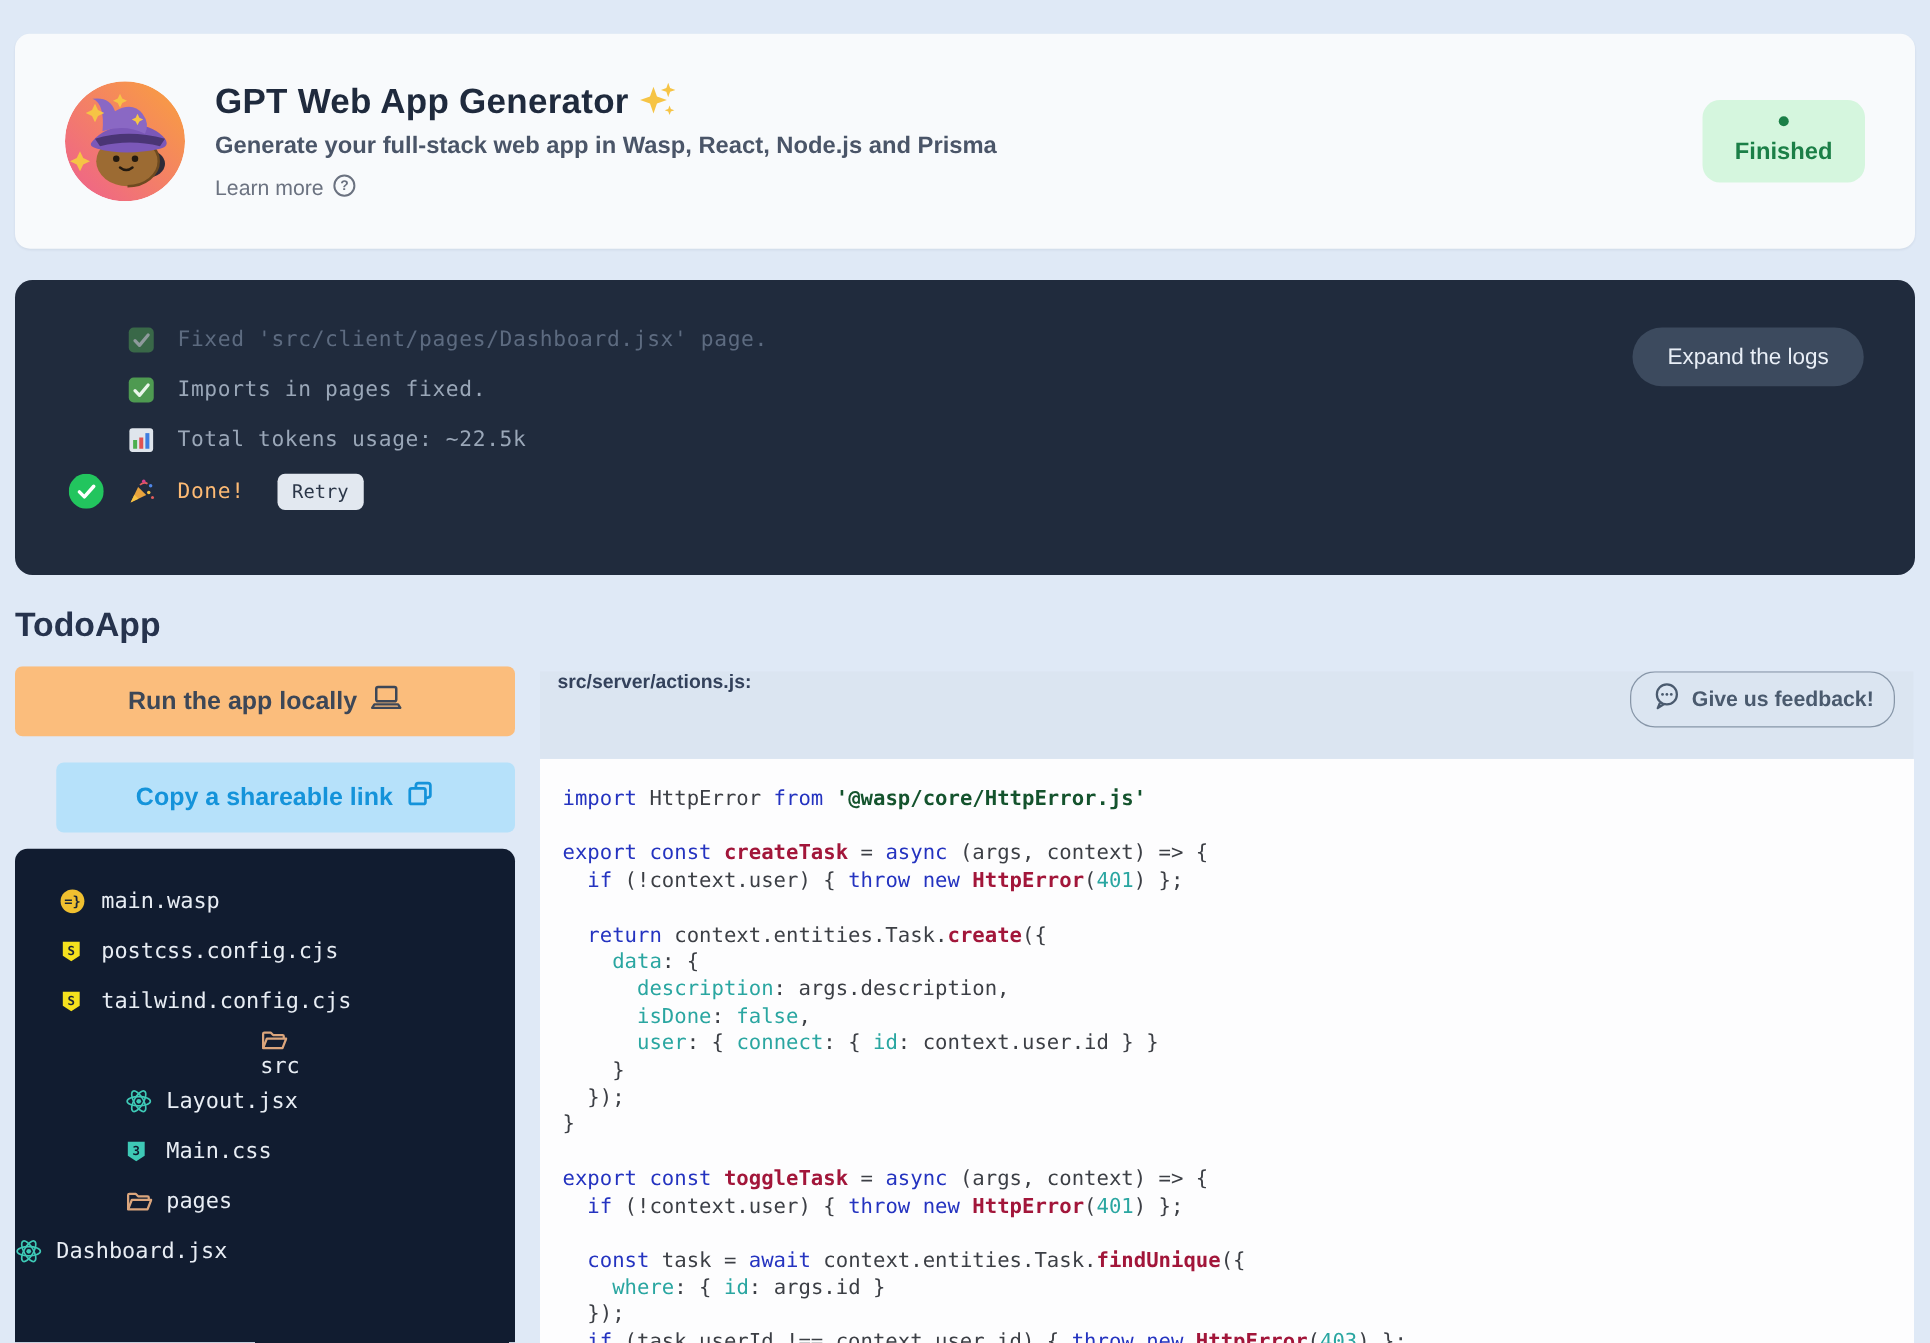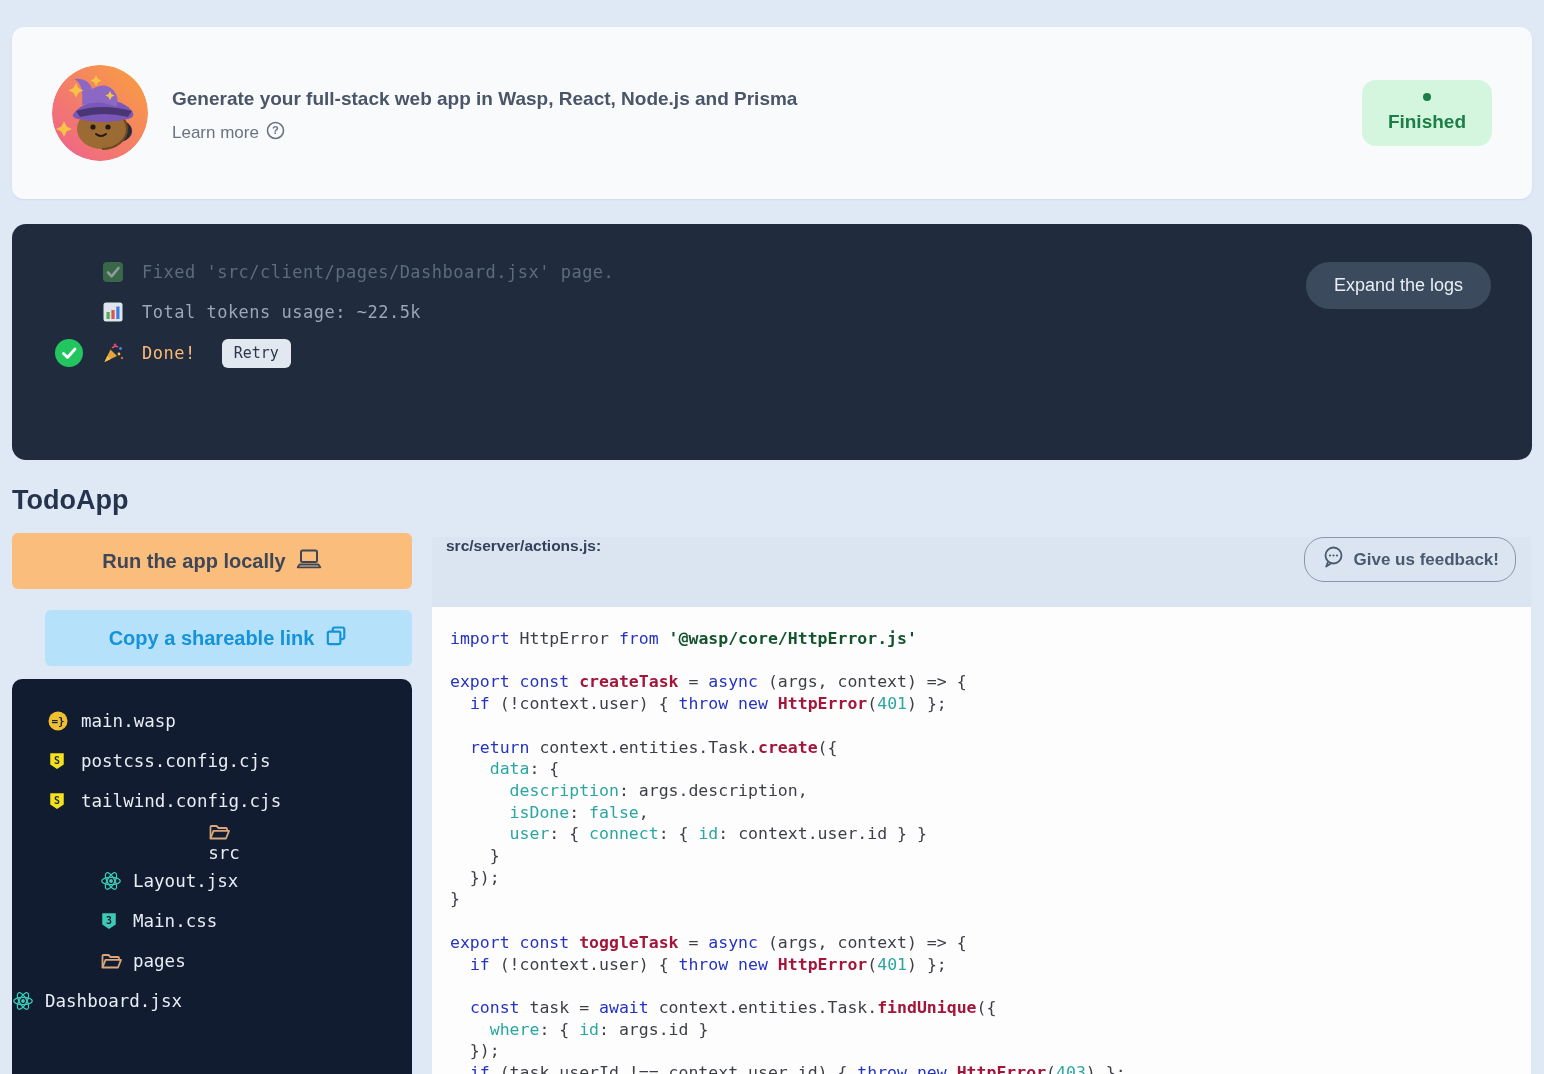--- a/index.html
+++ b/index.html
@@ -102,20 +102,30 @@
       <path d="M22 48 q10 -12 32 -14 q18 2 26 12 q4 6 -4 8 q-28 6 -50 0 q-8 -2 -4 -6 Z" fill="#7b58b8"></path>
       <path d="M30 40 q2 -22 -8 -26 q14 -2 18 10 q14 -8 22 2 q6 8 2 16 q-16 -8 -34 -2 Z" fill="#8a68c4"></path>
       <path d="M24 46 q26 -8 56 0 l-4 6 q-24 -6 -48 0 Z" fill="#4a3575"></path>
       <path d="M24 18 l2.4 5 l5 2.4 l-5 2.4 l-2.4 5 l-2.4 -5 l-5 -2.4 l5 -2.4 Z" fill="#f6c445"></path>
       <path d="M44 10 l1.8 3.8 l3.8 1.8 l-3.8 1.8 l-1.8 3.8 l-1.8 -3.8 l-3.8 -1.8 l3.8 -1.8 Z" fill="#f6c445"></path>
       <path d="M12 56 l2.6 5.4 l5.4 2.6 l-5.4 2.6 l-2.6 5.4 l-2.6 -5.4 l-5.4 -2.6 l5.4 -2.6 Z" fill="#f6c445"></path>
       <path d="M58 26 l1.5 3.1 l3.1 1.5 l-3.1 1.5 l-1.5 3.1 l-1.5 -3.1 l-3.1 -1.5 l3.1 -1.5 Z" fill="#f6c445"></path>
     </svg>
   </div>
   <div class="header-text">
+    <div class="title-row">
+      <h1 class="app-h1">GPT Web App Generator</h1>
+      <span>
+        <svg viewBox="0 0 28 28" width="30" height="30">
+          <path d="M11 5 l2.6 7.4 L21 15 l-7.4 2.6 L11 25 l-2.6 -7.4 L1 15 l7.4 -2.6 Z" fill="#f6c445"></path>
+          <path d="M22 2 l1.4 4 l4 1.4 l-4 1.4 L22 12.8 l-1.4 -4 l-4 -1.4 l4 -1.4 Z" fill="#f6c445"></path>
+          <path d="M23 19 l1 2.6 l2.6 1 l-2.6 1 l-1 2.6 l-1 -2.6 l-2.6 -1 l2.6 -1 Z" fill="#f6c445"></path>
+        </svg>
+      </span>
+    </div>
     <div class="subtitle">Generate your full-stack web app in Wasp, React, Node.js and Prisma</div>
     <div class="learn-more">
       <span>Learn more</span>
       <span>
         <svg viewBox="0 0 18 18" width="19" height="19">
           <circle cx="9" cy="9" r="7.6" fill="none" stroke="#6b7280" stroke-width="1.5"></circle>
           <text x="9" y="12.6" text-anchor="middle" font-size="10.5" font-weight="bold" fill="#6b7280" font-family="Liberation Sans, sans-serif">?</text>
         </svg>
       </span>
     </div>
@@ -130,20 +140,30 @@
   <div>
       <div class="log-row faded">
         <span class="gutter"></span>
         <span class="licon">
           <svg viewBox="0 0 22 22" width="22" height="22">
             <rect x="1" y="1" width="20" height="20" rx="4" fill="#4e9a51"></rect>
             <path d="M6 11.5 l3.6 3.8 L16.5 7" fill="none" stroke="#e9f5ea" stroke-width="2.6" stroke-linecap="round" stroke-linejoin="round"></path>
           </svg>
         </span>
         <span class="ltext">Fixed 'src/client/pages/Dashboard.jsx' page.</span>
+      </div>
+      <div class="log-row">
+        <span class="gutter"></span>
+        <span class="licon">
+          <svg viewBox="0 0 22 22" width="22" height="22">
+            <rect x="1" y="1" width="20" height="20" rx="4" fill="#4e9a51"></rect>
+            <path d="M6 11.5 l3.6 3.8 L16.5 7" fill="none" stroke="#e9f5ea" stroke-width="2.6" stroke-linecap="round" stroke-linejoin="round"></path>
+          </svg>
+        </span>
+        <span class="ltext">Imports in pages fixed.</span>
       </div>
       <div class="log-row">
         <span class="gutter"></span>
         <span class="licon">
           <svg viewBox="0 0 22 22" width="22" height="22">
             <rect x="1.5" y="1.5" width="19" height="19" rx="2.5" fill="#dfe5ec"></rect>
             <rect x="4.5" y="11" width="3.2" height="7" fill="#4caf50"></rect>
             <rect x="9.4" y="9" width="3.2" height="9" fill="#e05252"></rect>
             <rect x="14.3" y="5.5" width="3.2" height="12.5" fill="#3d7de0"></rect>
           </svg>

